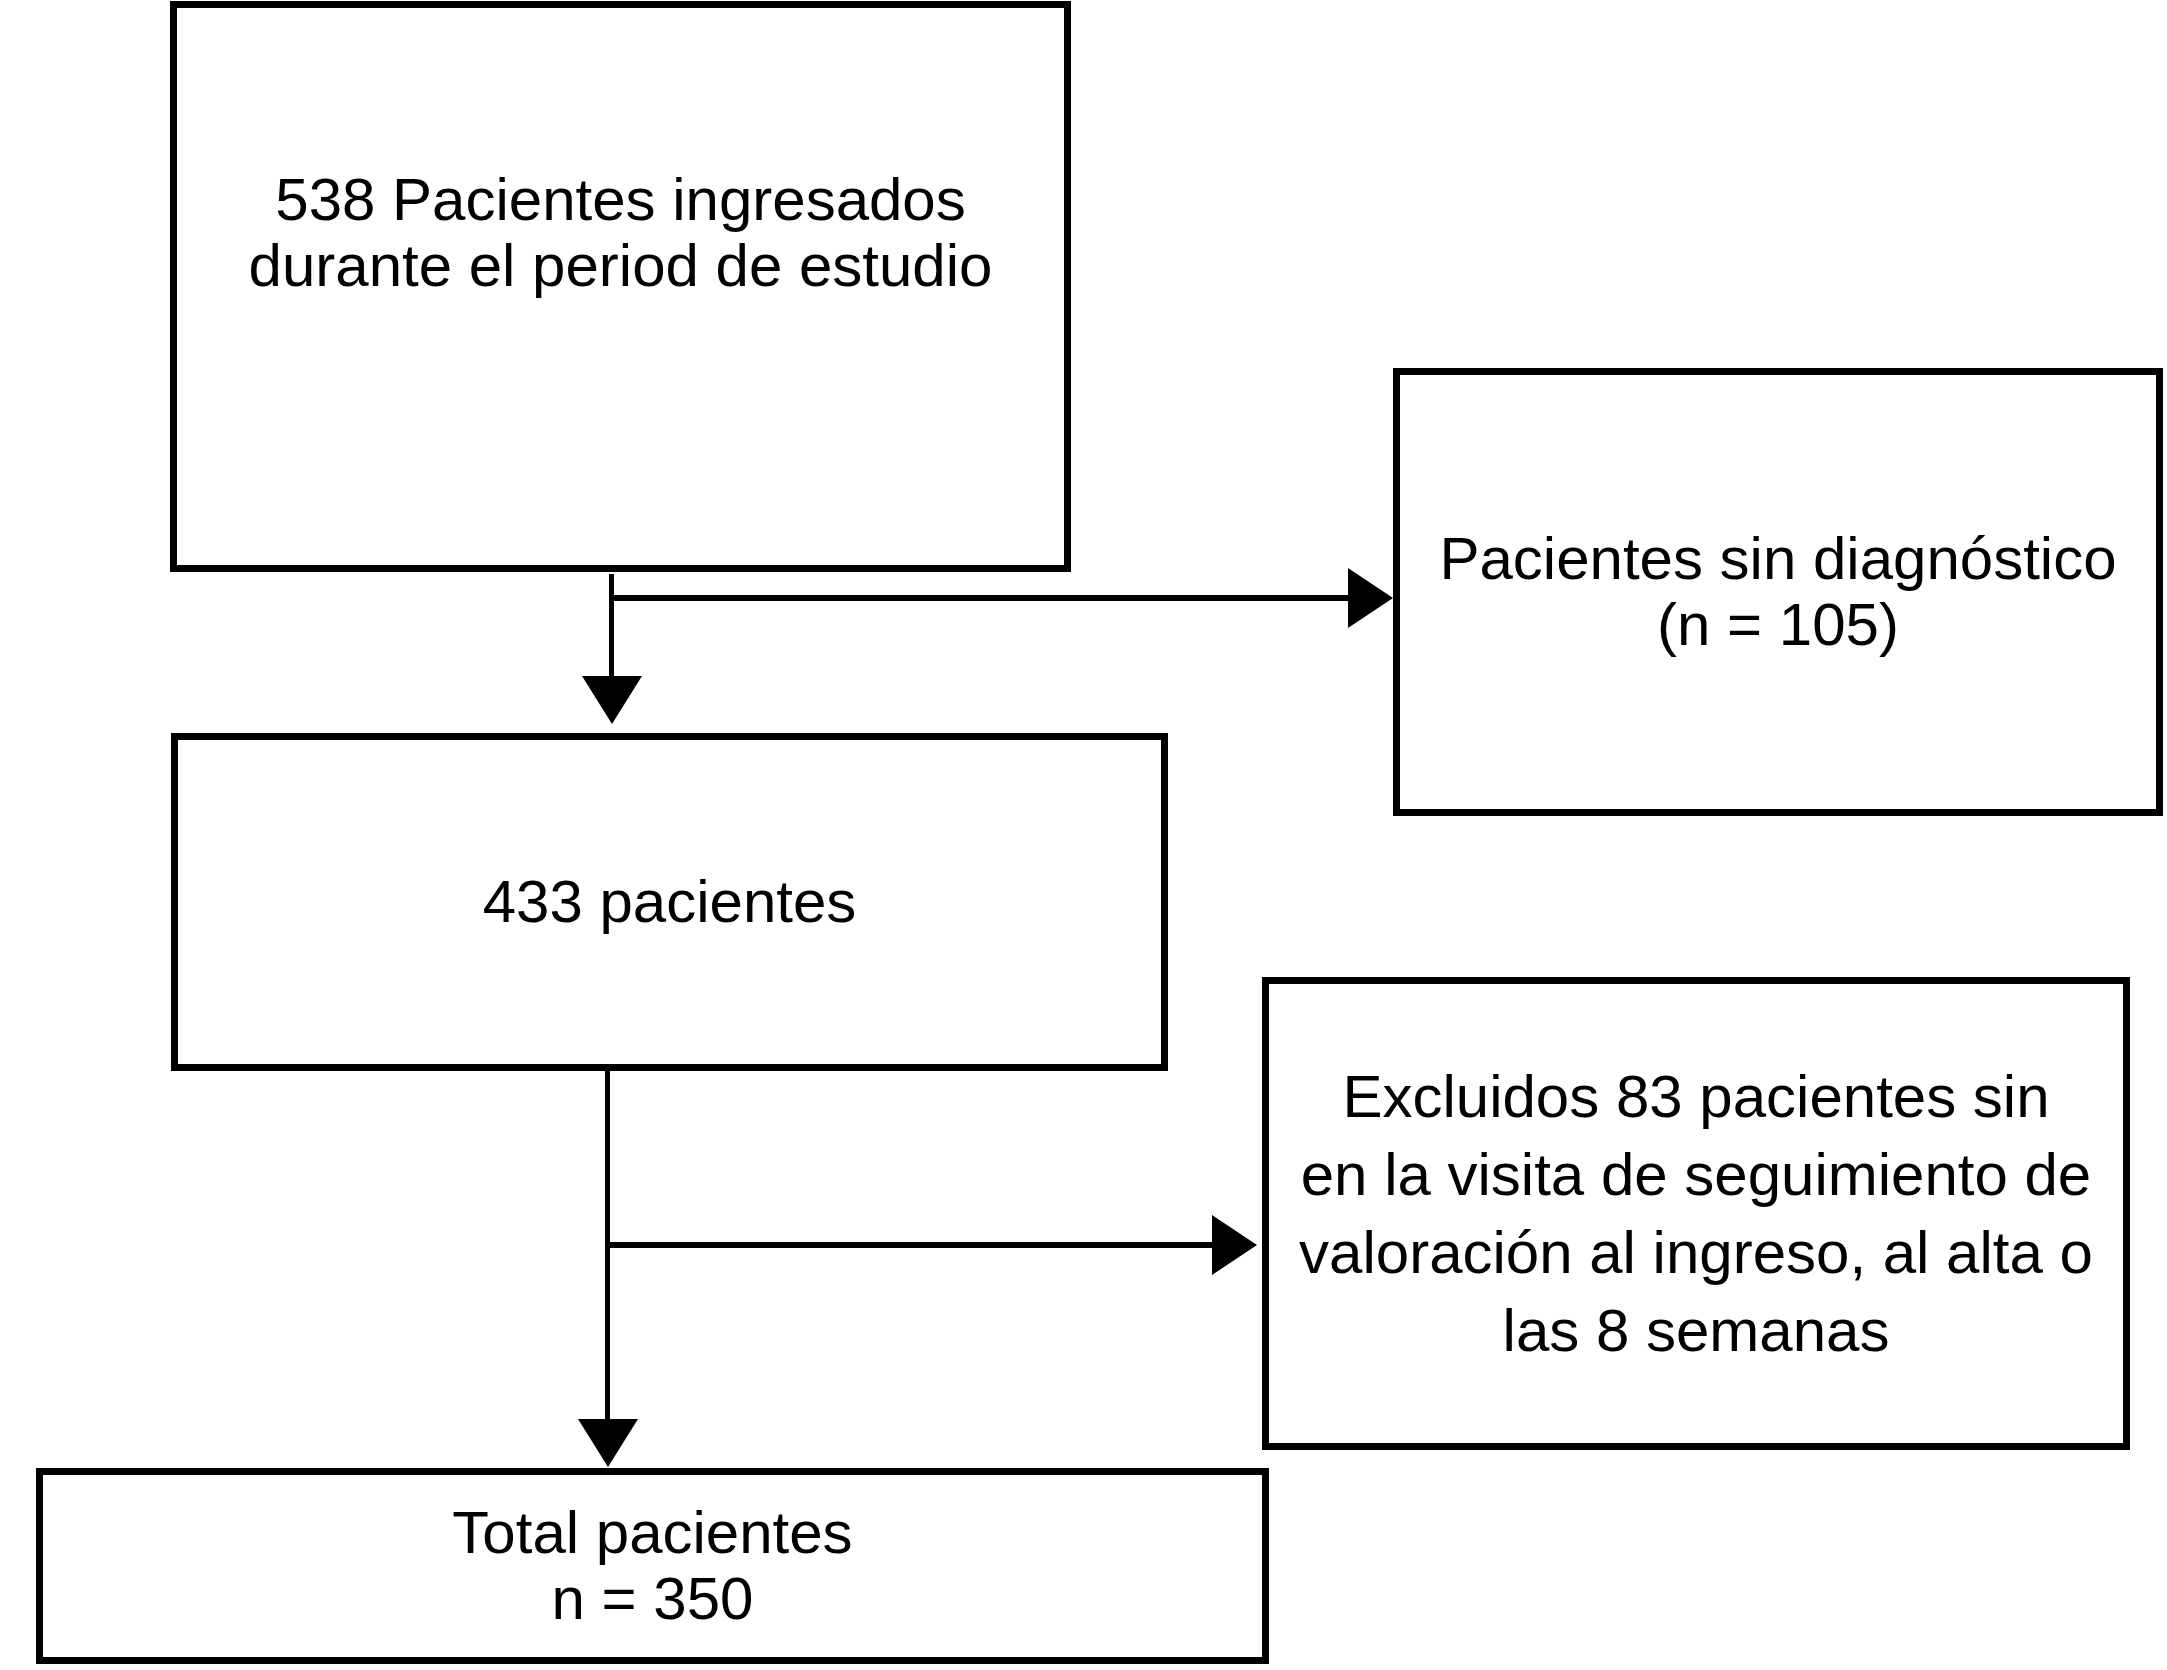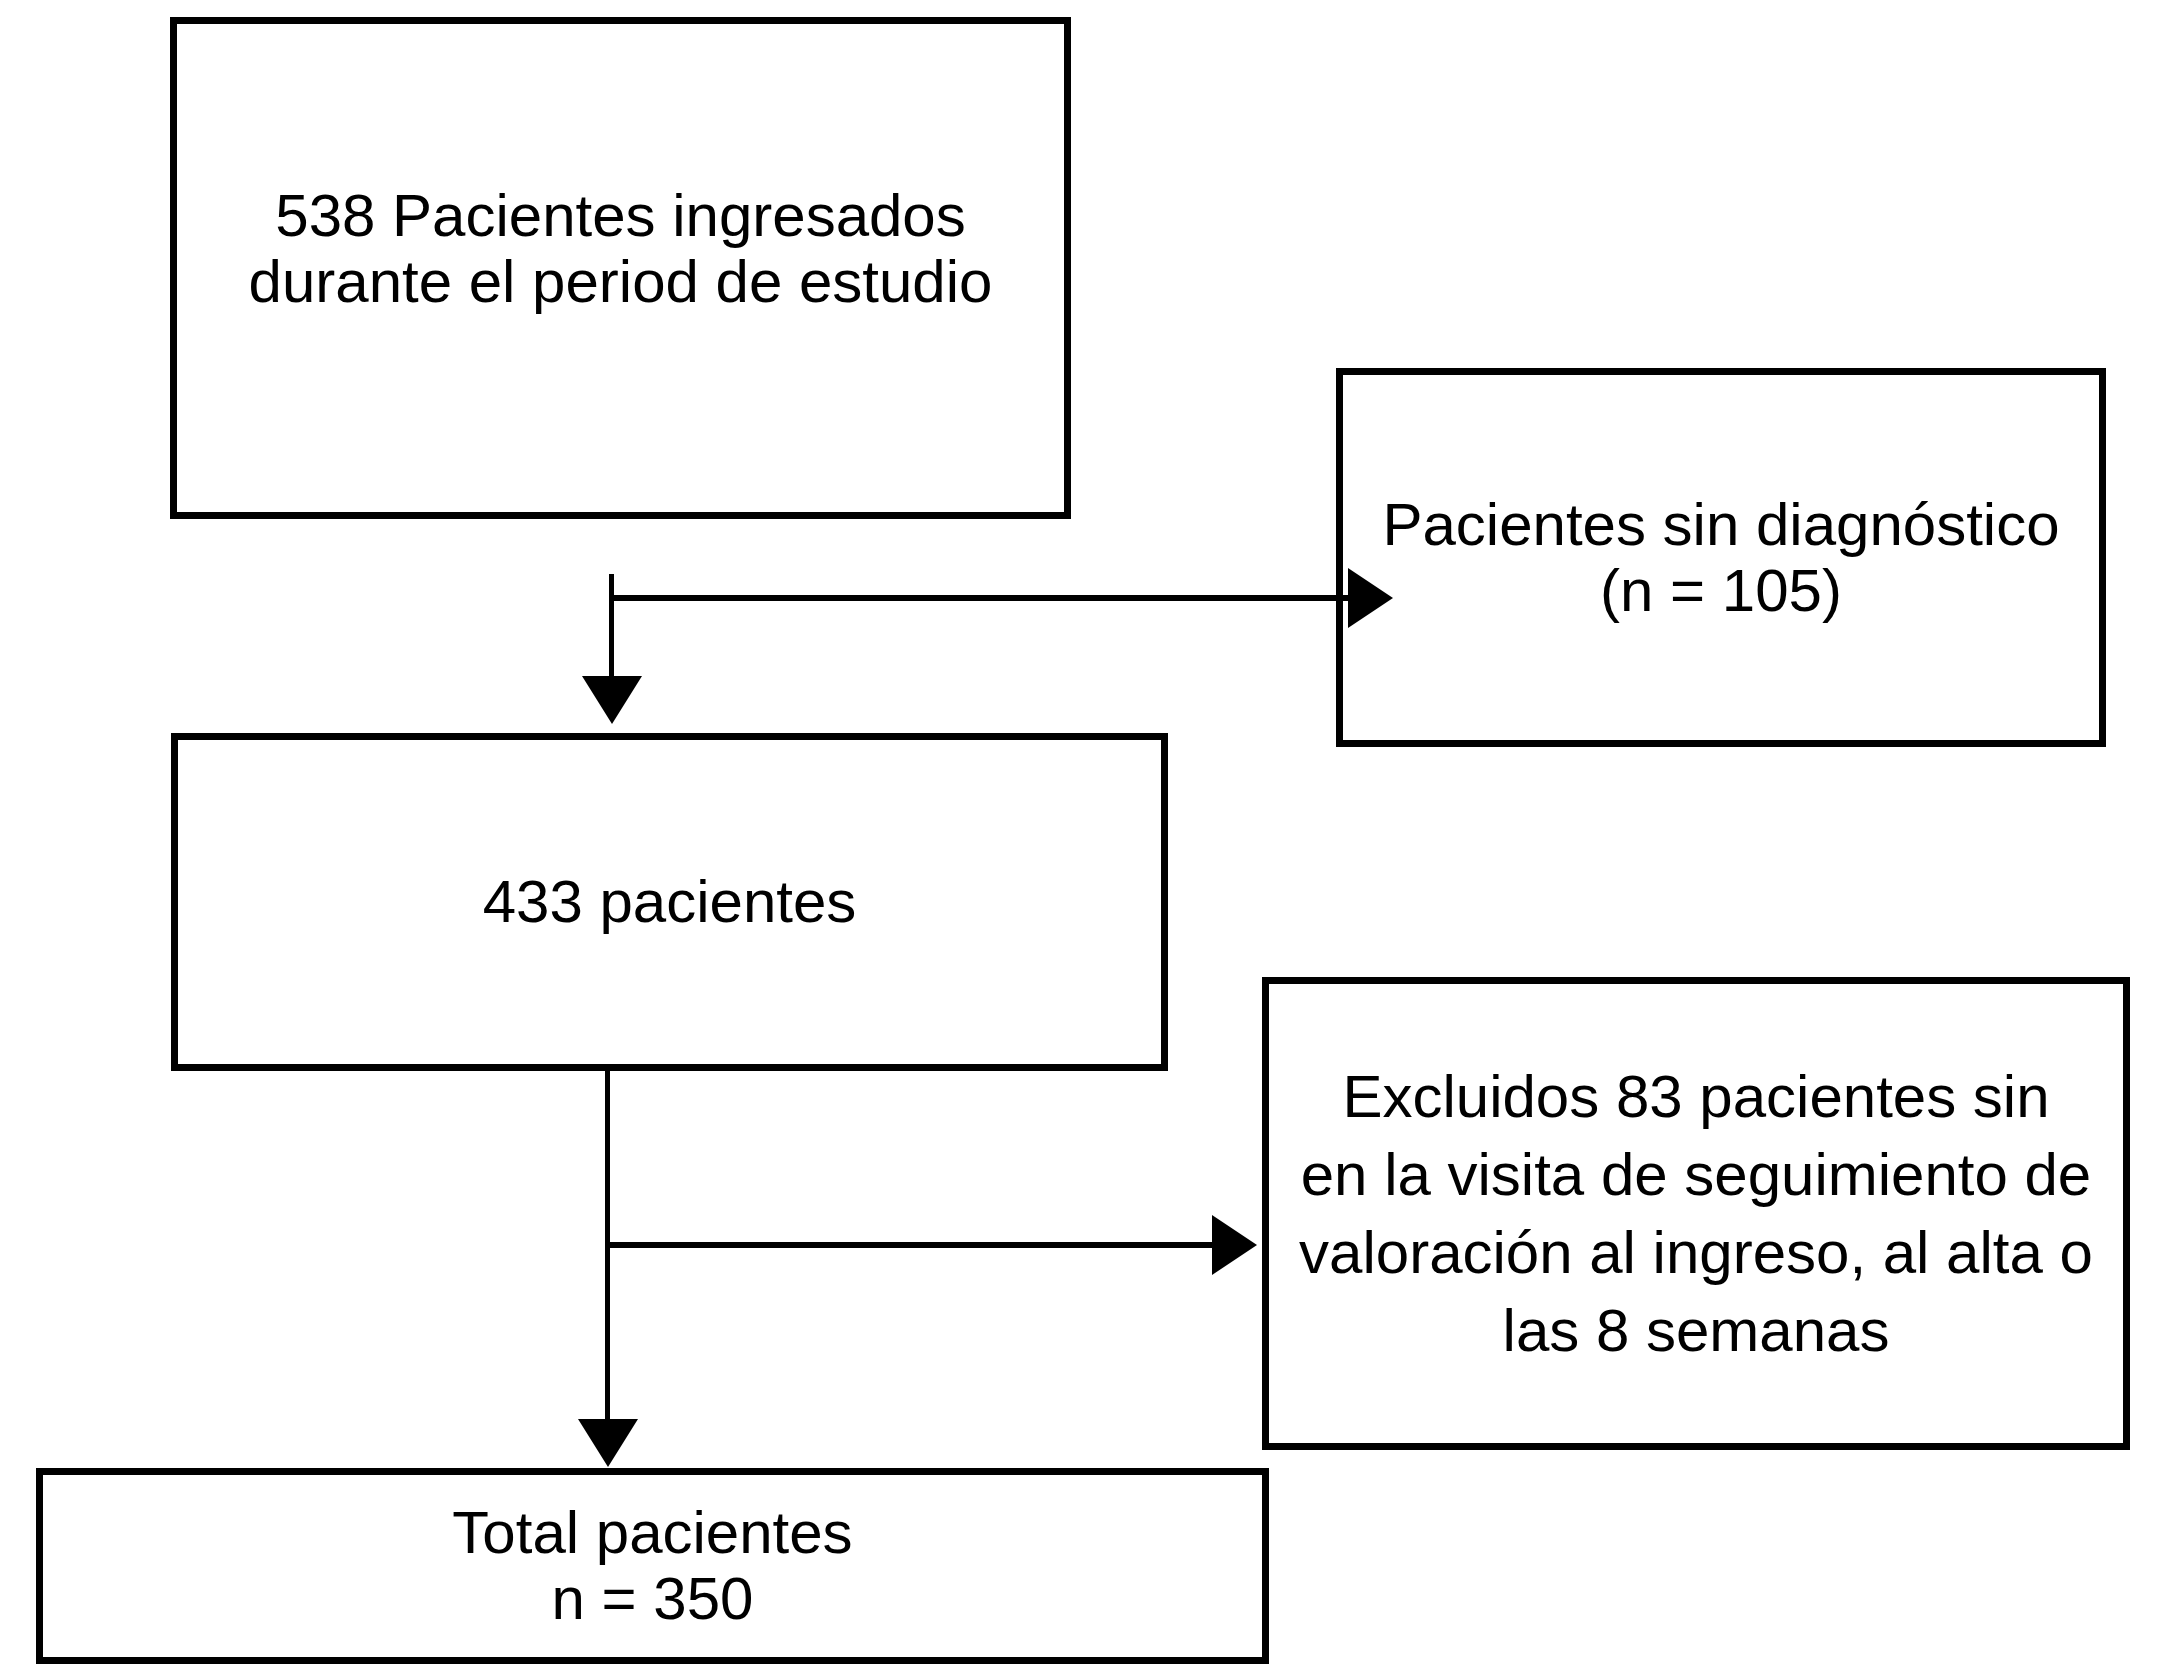--- a/index.html
+++ b/index.html
@@ -26,25 +26,25 @@
     align-items: center;
     justify-content: center;
     text-align: center;
     font-size: 60px;
     line-height: 66px;
   }
   .box .txt-line {
     white-space: nowrap;
   }
   .box-538 {
-    left: 170px; top: 17px; width: 901px; height: 502px;
+    left: 170px; top: 1px; width: 901px; height: 571px;
     justify-content: flex-start;
     padding-top: 159px;
   }
-  .box-sin-diagnostico { left: 1336px; top: 368px; width: 770px; height: 379px; }
+  .box-sin-diagnostico { left: 1393px; top: 368px; width: 770px; height: 448px; }
   .box-433 { left: 171px; top: 733px; width: 997px; height: 338px; }
   .box-excluidos { left: 1262px; top: 977px; width: 868px; height: 473px; gap: 12px; }
   .box-total { left: 4px; top: 1468px; width: 1233px; height: 196px; margin-left: 32px; }
 
   .vline, .hline {
     position: absolute;
     background: #000000;
   }
   .v1 { left: 609px; top: 574px; width: 5px; height: 105px; }
   .h1 { left: 612px; top: 595px; width: 743px; height: 6px; }

